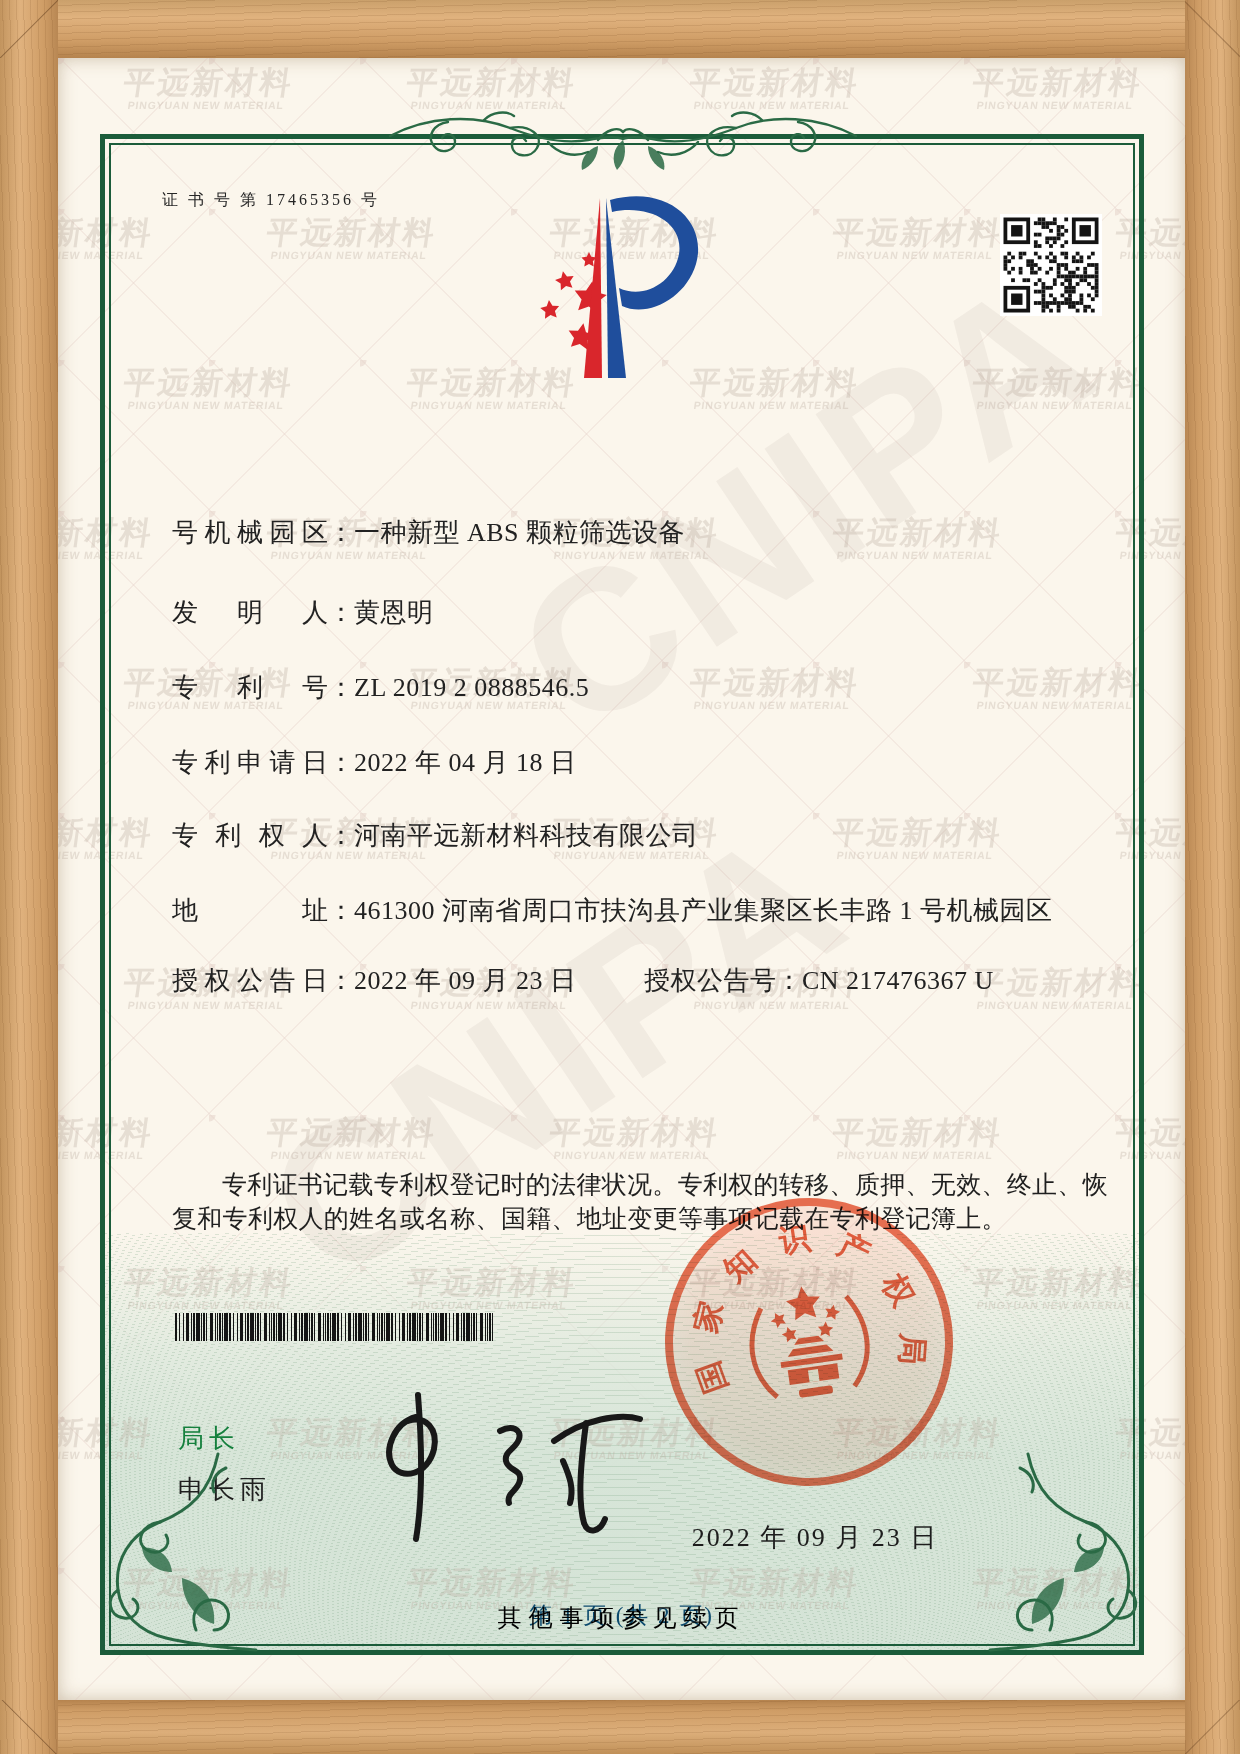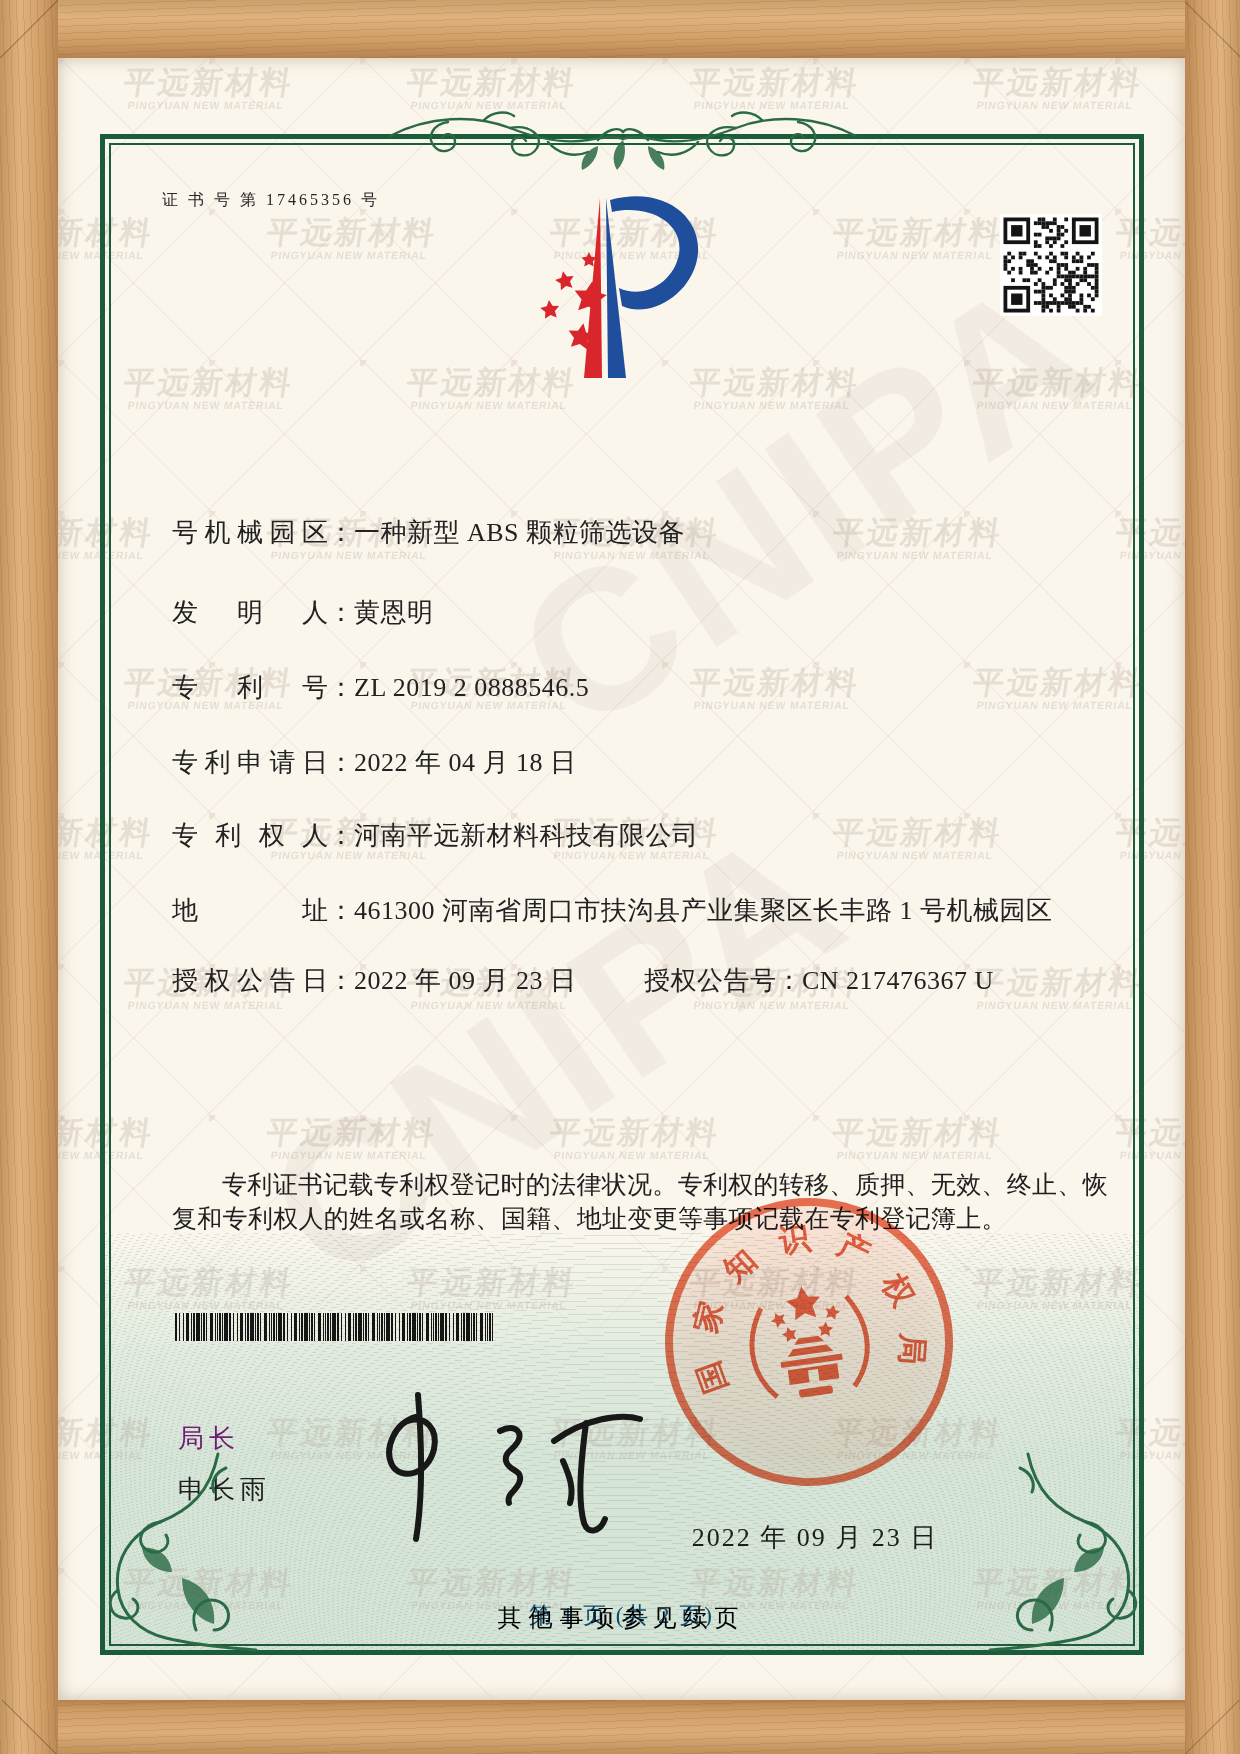--- a/index.html
+++ b/index.html
@@ -71,21 +71,21 @@
   .fcolon{flex:none;}
   .fvalue{display:inline-block;max-width:740px;letter-spacing:.5px;}
   .grant-group2{position:absolute;left:472px;top:0;display:flex;white-space:nowrap;}
   .grant-group2 .flabel{width:132px;}
 
   .body-par{position:absolute;left:114px;width:936px;font-size:25px;line-height:33.5px;color:#1f1f1f;
     text-align:justify;text-indent:2em;letter-spacing:.3px;}
 
   .barcode{position:absolute;left:117px;top:1255px;width:322px;height:28px;}
 
-  .director-label{position:absolute;left:120px;top:1363px;font-size:26px;color:#701a75;
+  .director-label{position:absolute;left:120px;top:1363px;font-size:26px;color:#15803d;
     font-family:"Liberation Sans","DejaVu Sans",sans-serif;letter-spacing:5px;}
   .director-name{position:absolute;left:120px;top:1414px;font-size:26px;color:#1f1f1f;
     font-family:"Liberation Sans","DejaVu Sans",sans-serif;letter-spacing:5px;}
   .signature{position:absolute;left:300px;top:1325px;}
 
   
   .seal{position:absolute;left:607px;top:1140px;width:272px;height:272px;border-radius:50%;
     border:8px solid rgba(230,92,60,.85);transform:rotate(-8deg);
     background:radial-gradient(circle,rgba(238,116,85,.16) 0 60%,rgba(238,116,85,.04) 100%);
     mix-blend-mode:multiply;}

